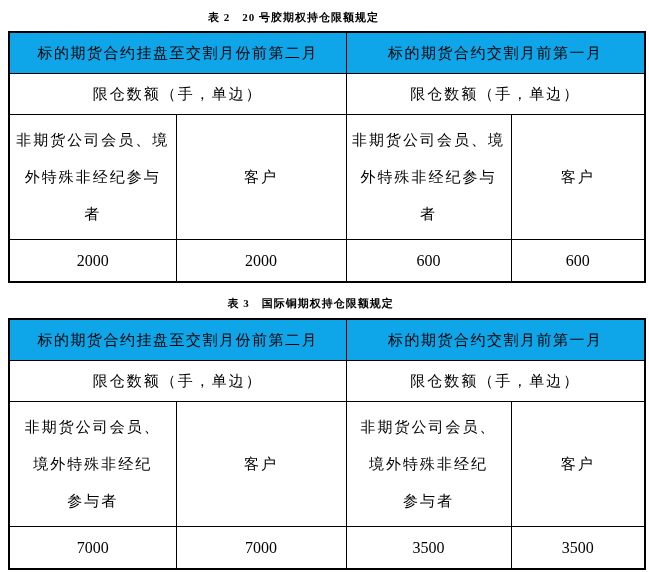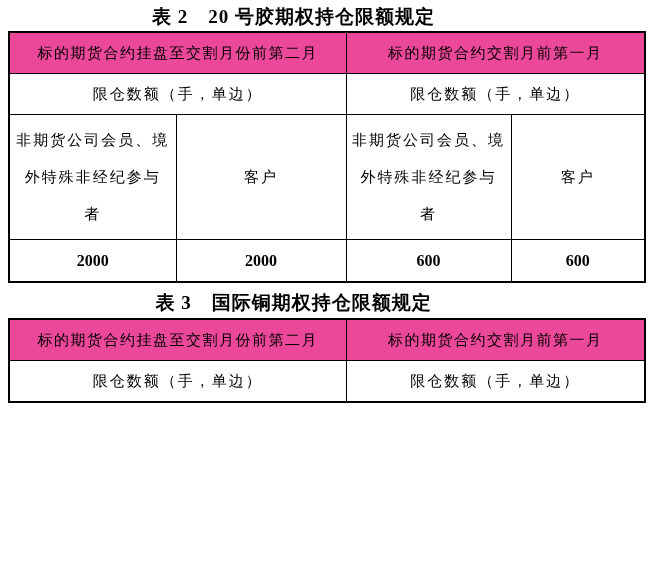--- a/index.html
+++ b/index.html
@@ -13,27 +13,27 @@
     height: 572px;
     background: #ffffff;
     color: #000000;
     font-family: "Liberation Serif", "DejaVu Serif", serif;
     overflow: hidden;
   }
   .tbl-title {
     width: 587px;
     text-align: center;
     font-weight: bold;
-    font-size: 19px;
+    font-size: 11px;
     letter-spacing: 1px;
     height: 26px;
     line-height: 26px;
   }
   .tbl-title.first { margin-top: 4px; }
-  .tbl-title.second { margin-top: 7px; margin-bottom: 2px; }
+  .tbl-title.second { margin-top: 7px; margin-bottom: 2px; padding-left: 17px; }
   table.grid {
     border-collapse: collapse;
     table-layout: fixed;
     width: 636px;
     margin-left: 8px;
     margin-top: 1px;
   }
   table.grid td {
     border: 1px solid #000000;
     text-align: center;
@@ -42,38 +42,37 @@
     font-size: 15px;
     letter-spacing: 2px;
     overflow: hidden;
   }
   table.grid { border: 2px solid #000000; }
   col.c1 { width: 167px; }
   col.c2 { width: 170px; }
   col.c3 { width: 165px; }
   col.c4 { width: 134px; }
   tr.hdr td {
-    background: #ec4899;
+    background: #0ea5e9;
     height: 40px;
     letter-spacing: 1.5px;
     font-size: 15px;
   }
   tr.limit td { height: 40px; margin-left: 25px; }
   tr.who td { height: 124px; }
   td.member {
     white-space: pre-line;
     line-height: 37px;
     font-size: 15px;
     margin-left: 43px;
   }
   tr.vals td {
     height: 41px;
     font-size: 16px;
     letter-spacing: 0;
-    font-weight: bold;
   }
 </style>
 </head>
 <body>
 
 <div class="page">
 
   <div class="tbl-title first">表 2　20 号胶期权持仓限额规定</div>
 
   <table class="grid">
@@ -122,16 +121,32 @@
     </colgroup>
     <tbody>
       <tr class="hdr">
         <td colspan="2">标的期货合约挂盘至交割月份前第二月</td>
         <td colspan="2">标的期货合约交割月前第一月</td>
       </tr>
       <tr class="limit">
         <td colspan="2">限仓数额（手，单边）</td>
         <td colspan="2">限仓数额（手，单边）</td>
       </tr>
+      <tr class="who">
+        <td class="member">非期货公司会员、
+境外特殊非经纪
+参与者</td>
+        <td>客户</td>
+        <td class="member">非期货公司会员、
+境外特殊非经纪
+参与者</td>
+        <td>客户</td>
+      </tr>
+      <tr class="vals">
+        <td>7000</td>
+        <td>7000</td>
+        <td>3500</td>
+        <td>3500</td>
+      </tr>
     </tbody>
   </table>
 
 </div>
 
 </body></html>

